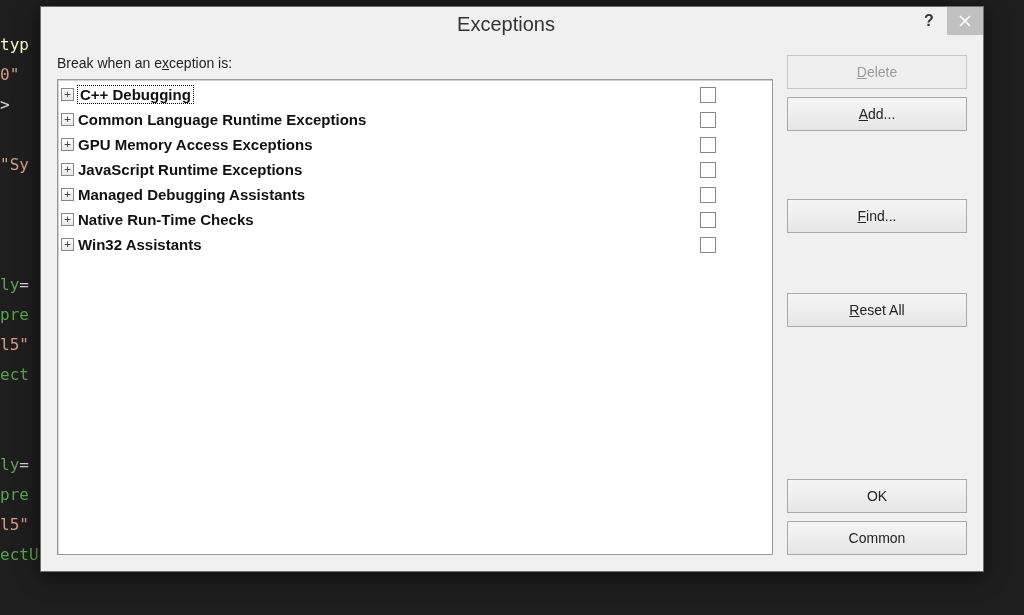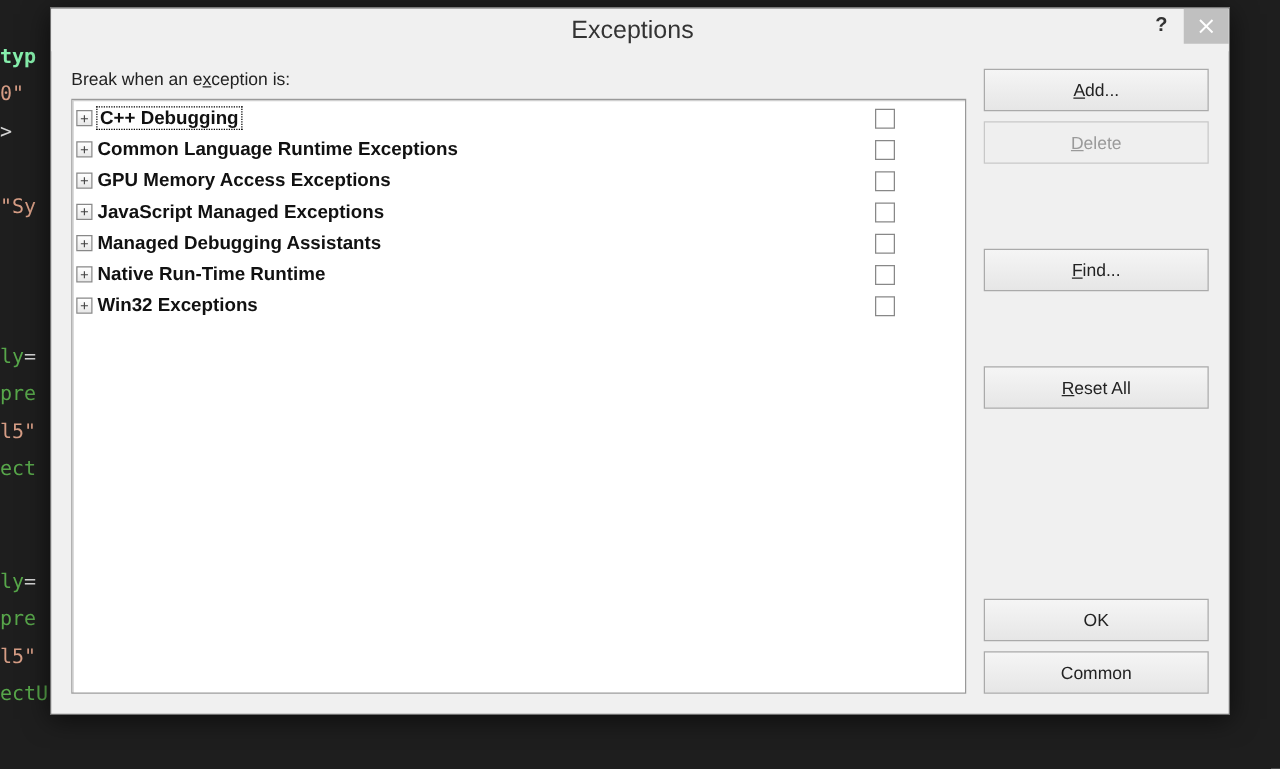--- a/index.html
+++ b/index.html
@@ -10,21 +10,21 @@
     color: #d4d4d4;
     font-family: Consolas, monospace;
     font-size: 16px;
     line-height: 30px;
     padding-left: 0;
     white-space: pre;
   }
   .bg .kw { color: #569cd6; }
   .bg .str { color: #d69d85; }
   .bg .grn { color: #57a64a; }
-  .bg .lt  { color: #86efac; font-weight: bold; }
+  .bg .lt  { color: #fef9c3; }
 
   .dialog {
     position: absolute;
     left: 40px; top: 6px;
     width: 944px; height: 566px;
     background: #f0f0f0;
     border: 1px solid #707070;
     box-shadow: 0 4px 20px rgba(0,0,0,0.6);
     display: flex;
     flex-direction: column;
@@ -238,56 +238,56 @@
             </div>
             <div class="row">
               <div class="expand">+</div>
               <div class="name"><span class="inner">GPU Memory Access Exceptions</span></div>
               <div class="chk-cell">
                 <div class="chk"></div>
               </div>
             </div>
             <div class="row">
               <div class="expand">+</div>
-              <div class="name"><span class="inner">JavaScript Managed Exceptions</span></div>
+              <div class="name"><span class="inner">JavaScript Runtime Exceptions</span></div>
               <div class="chk-cell">
                 <div class="chk"></div>
               </div>
             </div>
             <div class="row">
               <div class="expand">+</div>
               <div class="name"><span class="inner">Managed Debugging Assistants</span></div>
               <div class="chk-cell">
                 <div class="chk"></div>
               </div>
             </div>
             <div class="row">
               <div class="expand">+</div>
-              <div class="name"><span class="inner">Native Run-Time Runtime</span></div>
-              <div class="chk-cell">
-                <div class="chk"></div>
-              </div>
-            </div>
-            <div class="row">
-              <div class="expand">+</div>
-              <div class="name"><span class="inner">Win32 Exceptions</span></div>
+              <div class="name"><span class="inner">Native Run-Time Checks</span></div>
+              <div class="chk-cell">
+                <div class="chk"></div>
+              </div>
+            </div>
+            <div class="row">
+              <div class="expand">+</div>
+              <div class="name"><span class="inner">Win32 Assistants</span></div>
               <div class="chk-cell">
                 <div class="chk"></div>
               </div>
             </div>
           </div>
       </div>
     </div>
 
     <div class="right">
-      <div class="btn">
-          <span><span class="u">A</span>dd...</span>
-        </div>
       <div class="btn disabled">
           <span><span class="u">D</span>elete</span>
+        </div>
+      <div class="btn">
+          <span><span class="u">A</span>dd...</span>
         </div>
       <div style="height:52px"></div>
       <div class="btn">
           <span><span class="u">F</span>ind...</span>
         </div>
       <div style="height:44px"></div>
       <div class="btn">
           <span><span class="u">R</span>eset All</span>
         </div>
       <div style="flex:1"></div>

